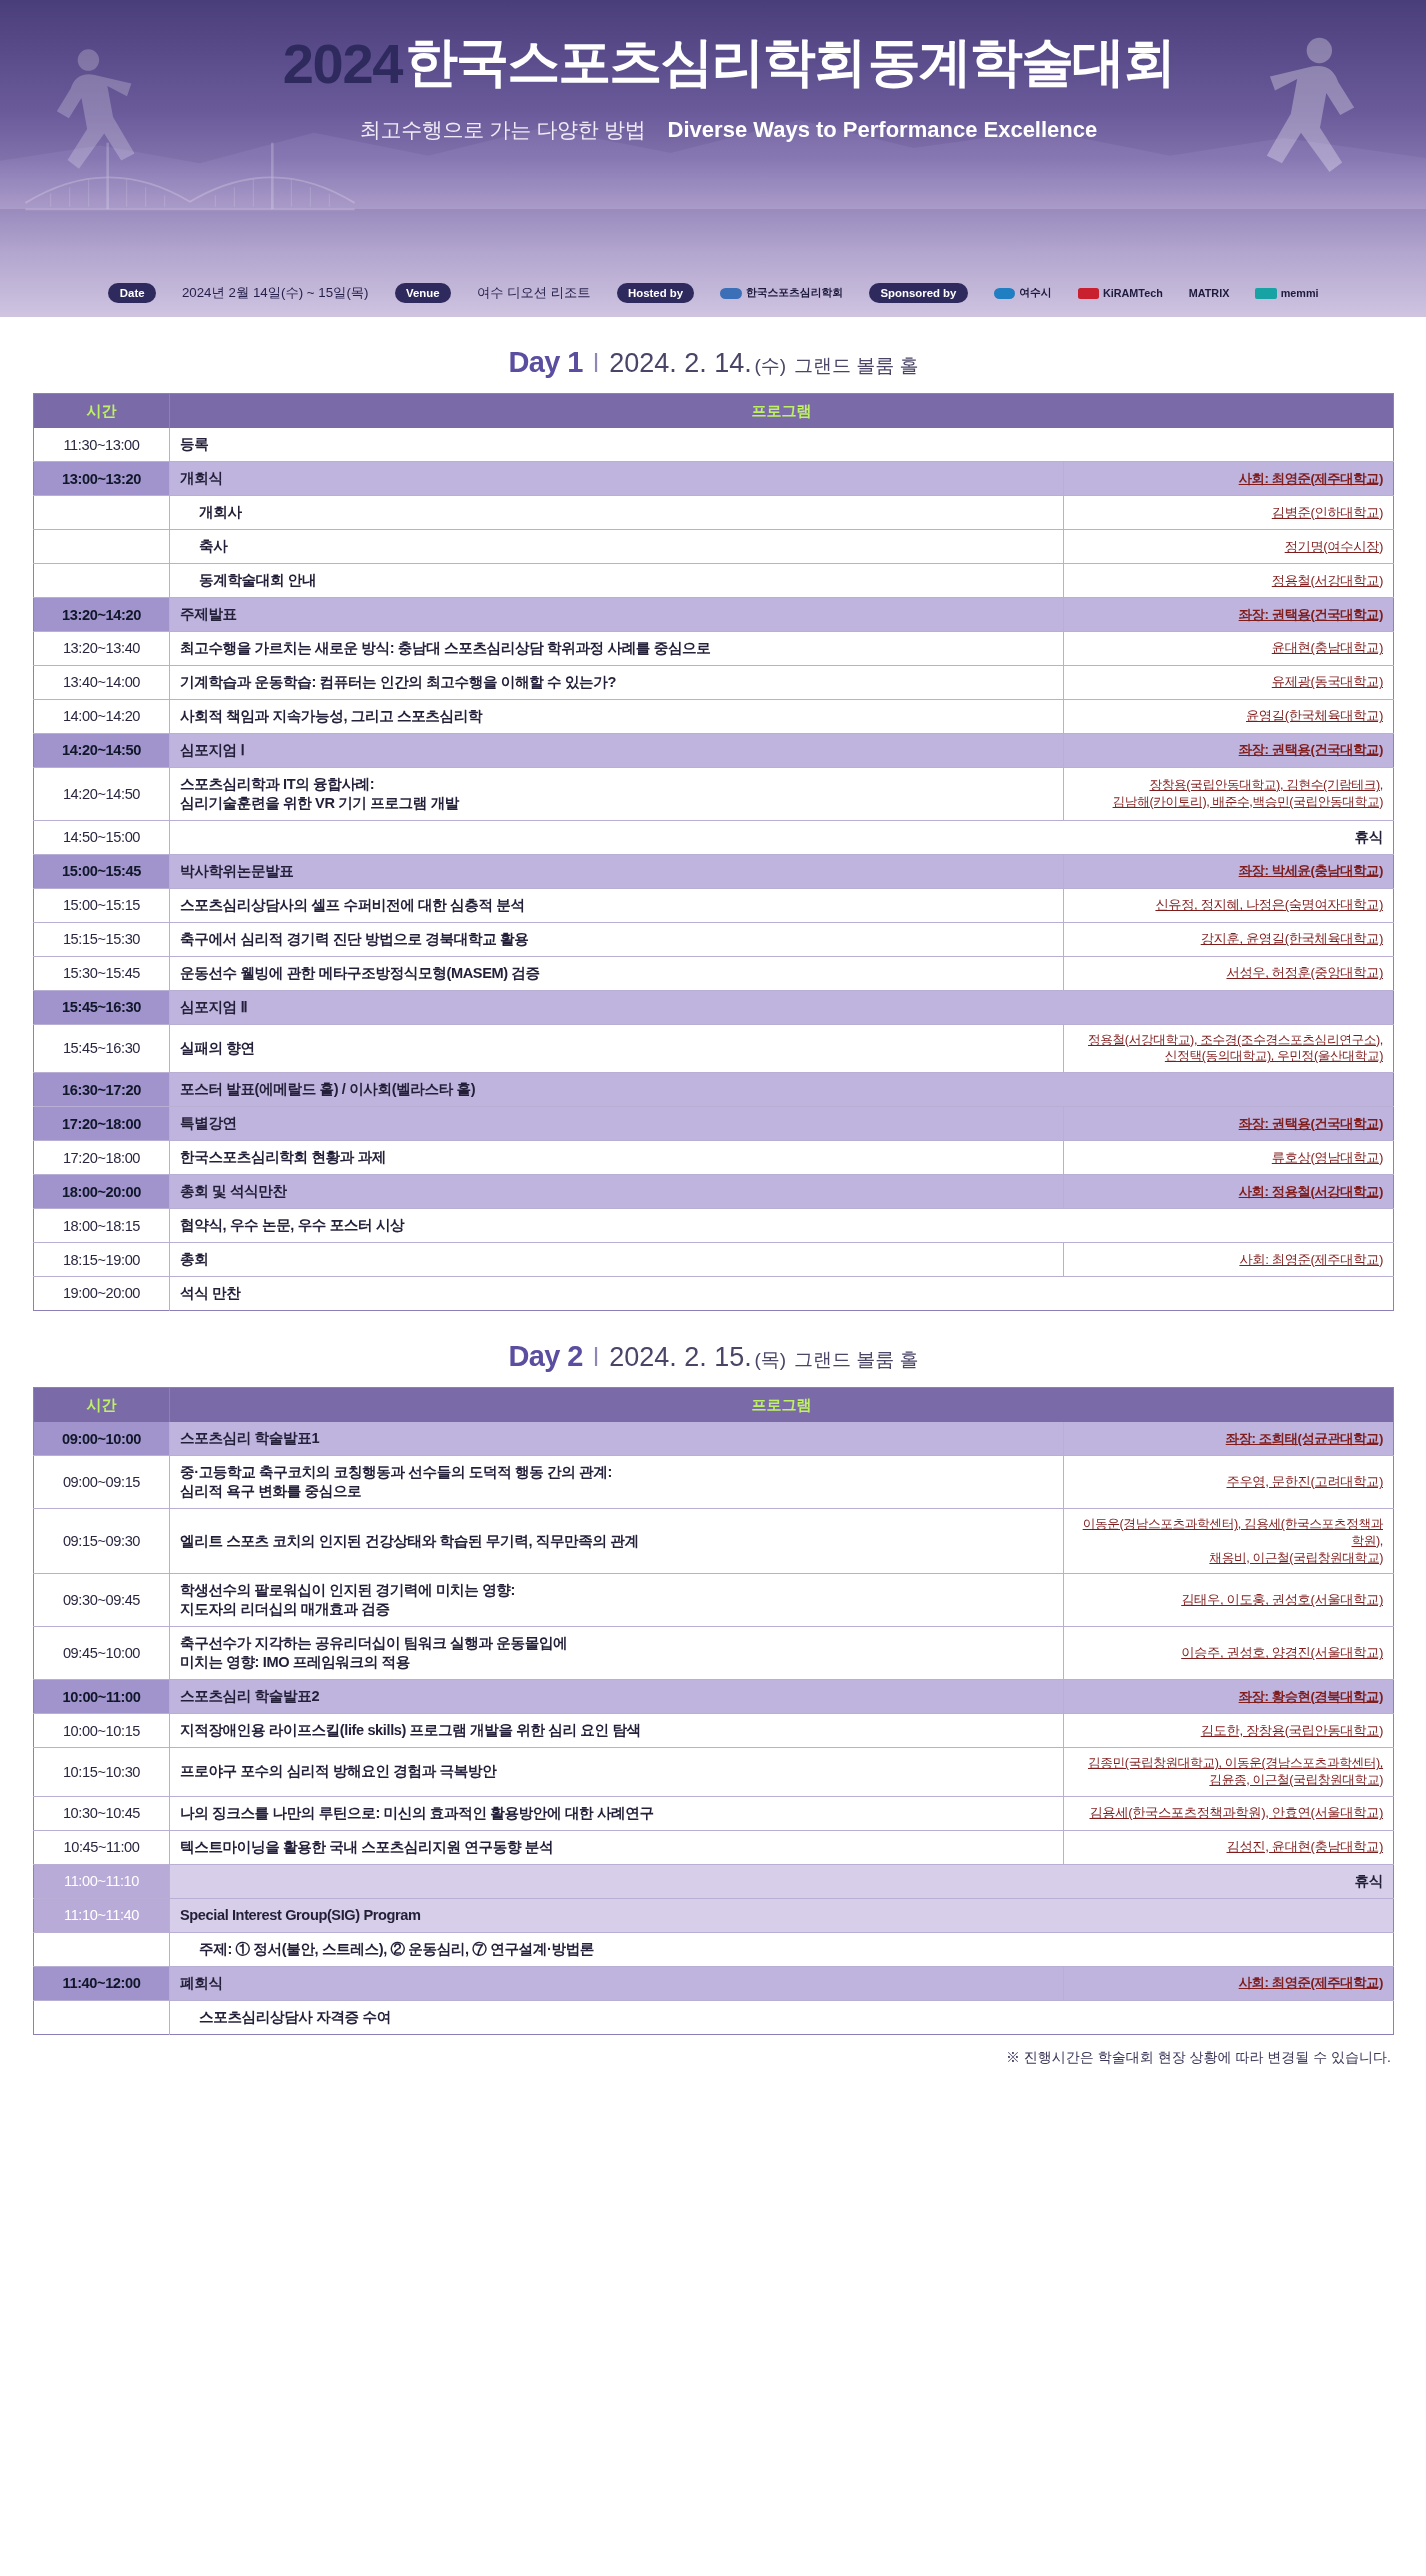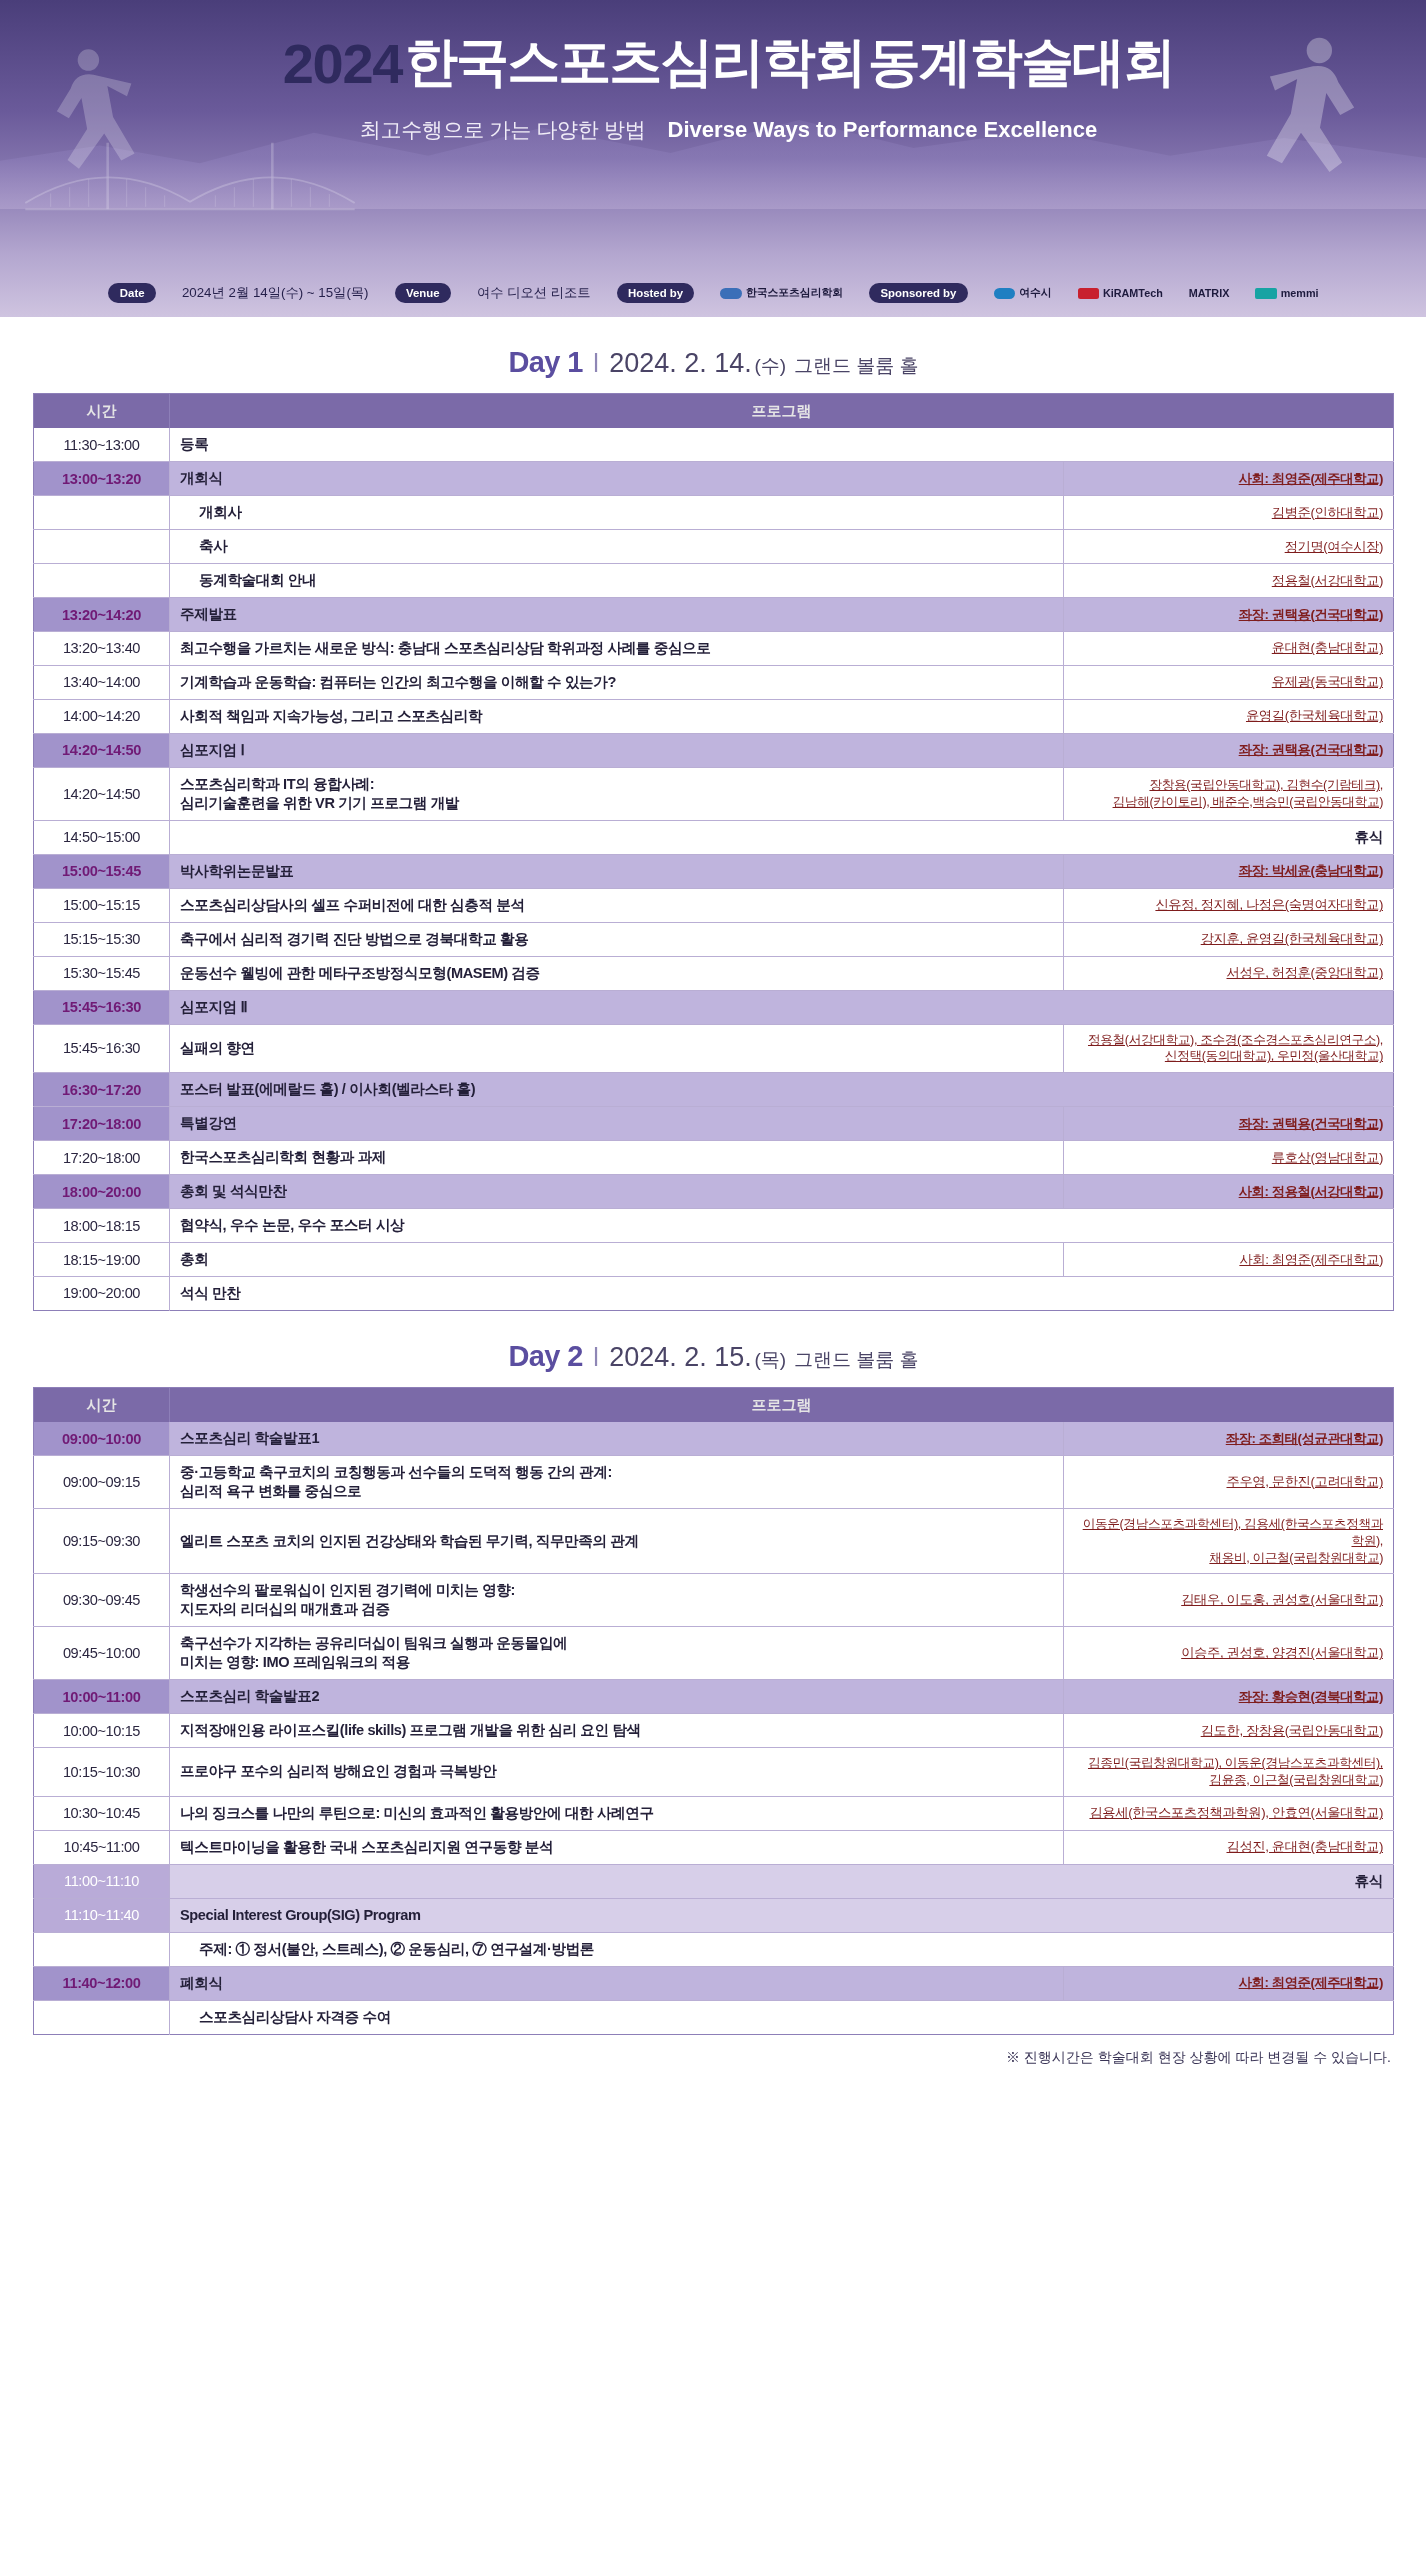--- a/index.html
+++ b/index.html
@@ -78,33 +78,33 @@
   
   .tbl-wrap { padding: 0 33px; }
   table.sched {
     width:100%; border-collapse:collapse; table-layout:fixed;
     border:1.3px solid #8d7fb8;
   }
   table.sched col.c-time { width:136px; }
   table.sched col.c-prog { width:auto; }
   table.sched col.c-who  { width:330px; }
   .sched th {
-    background:#7b6aa8; color:#e5e5e5; font-size:15px; font-weight:700; padding:7.6px 0;
+    background:#7b6aa8; color:#bef264; font-size:15px; font-weight:700; padding:7.6px 0;
     border-right:0.6px solid #8d7fb8;
   }
   .sched td {
     border-top:0.6px solid #b9aed4; border-right:0.6px solid #b9aed4;
     padding:7px 10px; font-size:14.6px; color:#231f38; vertical-align:middle;
     letter-spacing:-0.4px;
   }
   .sched td.time { text-align:center; font-size:14.6px; color:#2b2640; }
   .sched td.prog { font-weight:700; }
   .sched td.who { text-align:right; font-size:13.3px; color:#7f1d1d; font-weight:400;text-decoration:underline; }
   .sched tr.sec td { background:#bfb4dd; font-weight:700; }
-  .sched tr.sec td.time { background:#a193cb; color:#701a75; font-weight:700;text-align:center; }
+  .sched tr.sec td.time { background:#a193cb; color:#0f172a; font-weight:700;text-align:center; }
   .sched tr.sec td.who { font-weight:700; font-size:13.3px; }
   .sched tr.sec2 td { background:#d7cfe9; }
   .sched tr.sec2 td.time { background:#b9abd8; color:#ffffff; }
   .sched td.center { text-align:right; font-weight:700; }
   .sched td.indent { padding-left:29px; }
   .sched td.small { font-size:12.7px; line-height:1.32; }
   .sched .two-line { line-height:1.3; }
   .sched tr:first-child td { border-top:none; }
   .sched td:last-child { border-right:none; }
 

